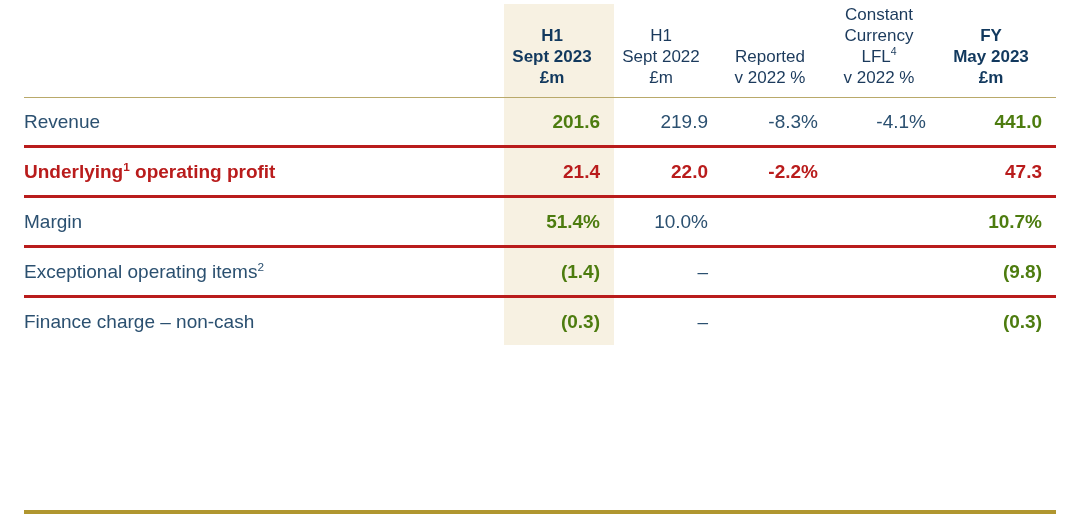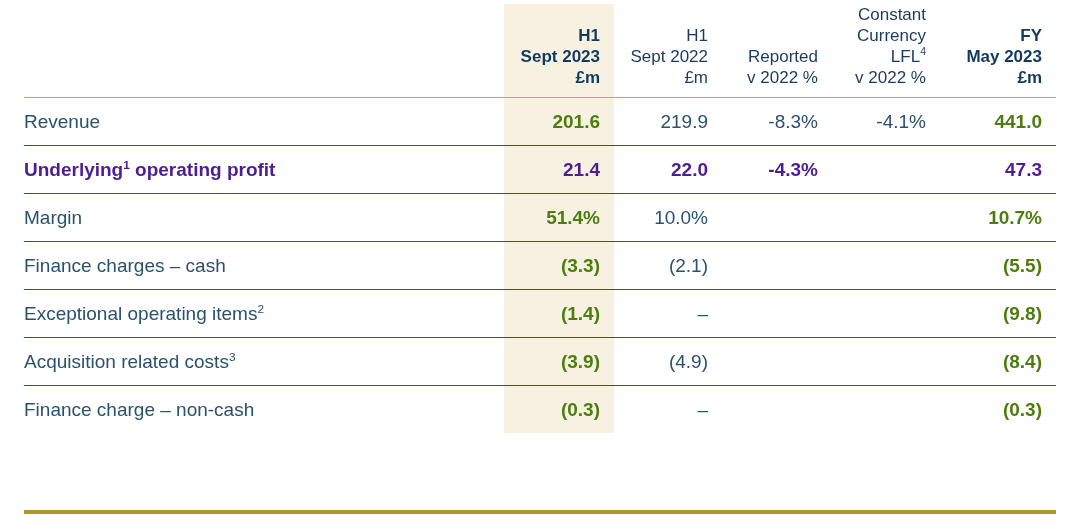--- a/index.html
+++ b/index.html
@@ -49,38 +49,39 @@
   }
   thead th.strong {
     font-weight: bold;
     color: #12395e;
   }
   .hl {
     background: #f7f1e2;
   }
   thead tr.head-row th {
     border-bottom: 1.5px solid #b9a96a;
+    text-align: center;
   }
   tbody td {
     font-size: 19px;
     line-height: 23px;
     padding: 12px 14px 12px 0;
     text-align: right;
     color: #2b5070;
-    border-bottom: 1px solid #b91c1c;
+    border-bottom: 3px solid #b91c1c;
     white-space: nowrap;
   }
   tbody td.label {
     text-align: left;
     padding-left: 0;
     color: #2b5070;
   }
   tbody tr.bold td {
     font-weight: bold;
-    color: #4c1d95;
+    color: #b91c1c;
   }
   tbody td.val-strong {
     font-weight: bold;
     color: #4d7c0f;
   }
   tbody tr.sep-top td {
     border-top: 1.5px solid #b9a96a;
   }
   tbody tr:last-child td { border-bottom: none; }
   sup {
@@ -149,62 +150,46 @@
         <td>219.9</td>
         <td>-8.3%</td>
         <td>-4.1%</td>
         <td class="val-strong">441.0</td>
       </tr>
 
       <tr class="bold">
         <td class="label"><span>Underlying</span><sup>1</sup><span> operating profit</span></td>
         <td class="hl val-strong">21.4</td>
         <td>22.0</td>
-        <td>-4.3%</td>
+        <td>-2.2%</td>
         <td></td>
         <td class="val-strong">47.3</td>
       </tr>
 
       <tr>
         <td class="label">Margin</td>
         <td class="hl val-strong">51.4%</td>
         <td>10.0%</td>
         <td></td>
         <td></td>
         <td class="val-strong">10.7%</td>
       </tr>
 
-      <tr>
-        <td class="label">Finance charges – cash</td>
-        <td class="hl val-strong">(3.3)</td>
-        <td>(2.1)</td>
-        <td></td>
-        <td></td>
-        <td class="val-strong">(5.5)</td>
-      </tr>
 
 
       <tr>
         <td class="label"><span>Exceptional operating items</span><sup>2</sup></td>
         <td class="hl val-strong">(1.4)</td>
         <td>–</td>
         <td></td>
         <td></td>
         <td class="val-strong">(9.8)</td>
       </tr>
 
 
-      <tr>
-        <td class="label"><span>Acquisition related costs</span><sup>3</sup></td>
-        <td class="hl val-strong">(3.9)</td>
-        <td>(4.9)</td>
-        <td></td>
-        <td></td>
-        <td class="val-strong">(8.4)</td>
-      </tr>
 
       <tr>
         <td class="label">Finance charge – non-cash</td>
         <td class="hl val-strong">(0.3)</td>
         <td>–</td>
         <td></td>
         <td></td>
         <td class="val-strong">(0.3)</td>
       </tr>
 

